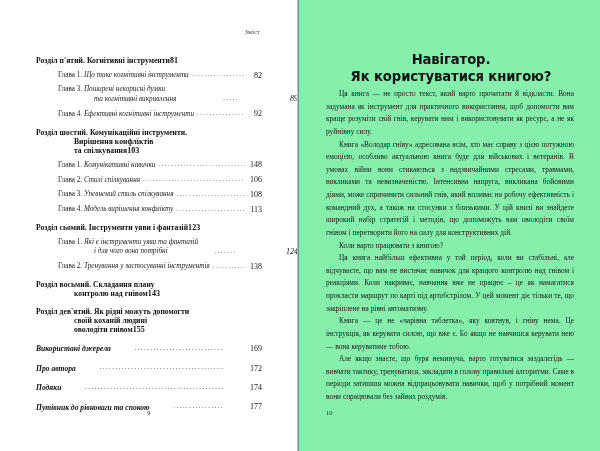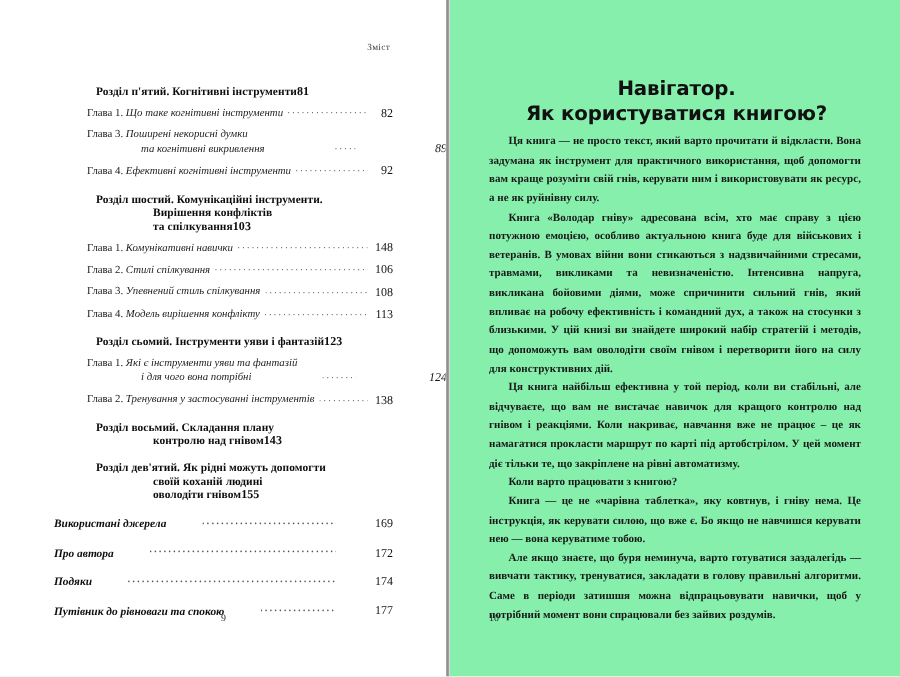--- a/index.html
+++ b/index.html
@@ -87,21 +87,20 @@
     text-align: right;
     font-size: 8px;
     color: #141414;
     font-family: "Liberation Serif", serif;
   }
 
   
   .part {
     margin-top: 9px;
     margin-bottom: 2px;
-    margin-left: 28px;
   }
   .part .line {
     display: flex;
     align-items: baseline;
     font-weight: bold;
     font-size: 7.6px;
     letter-spacing: .05px;
     color: #0d0d0d;
   }
   .part .line.indent1 { padding-left: 38px; }
@@ -174,21 +173,20 @@
     position: absolute;
     top: 88px;
     left: 28px;
     width: 248px;
     font-size: 7.35px;
     line-height: 1.72;
     text-align: justify;
     color: #171717;
     font-family: "Liberation Serif", "DejaVu Serif", serif;
     letter-spacing: .02px;
-    font-weight: bold;
   }
   .body-col p {
     margin: 0;
     text-indent: 13px;
     hyphens: none;
   }
   .folio-right {
     position: absolute;
     left: 28px;
     top: 409px;
@@ -353,21 +351,21 @@
 
   <div class="page-right">
     <div class="opener-title">
       <span class="l1">Навігатор.</span>
       <span class="l2">Як користуватися книгою?</span>
     </div>
 
     <div class="body-col">
         <p>Ця книга — не просто текст, який варто прочитати й відкласти. Вона задумана як інструмент для практичного використання, щоб допомогти вам краще розуміти свій гнів, керувати ним і використовувати як ресурс, а не як руйнівну силу.</p>
         <p>Книга «Володар гніву» адресована всім, хто має справу з цією потужною емоцією, особливо актуальною книга буде для військових і ветеранів. В умовах війни вони стикаються з надзвичайними стресами, травмами, викликами та невизначеністю. Інтенсивна напруга, викликана бойовими діями, може спричинити сильний гнів, який впливає на робочу ефективність і командний дух, а також на стосунки з близькими. У цій книзі ви знайдете широкий набір стратегій і методів, що допоможуть вам оволодіти своїм гнівом і перетворити його на силу для конструктивних дій.</p>
+        <p>Коли варто працювати з книгою?</p>
         <p>Ця книга найбільш ефективна у той період, коли ви стабільні, але відчуваєте, що вам не вистачає навичок для кращого контролю над гнівом і реакціями. Коли накриває, навчання вже не працює – це як намагатися прокласти маршрут по карті під артобстрілом. У цей момент діє тільки те, що закріплене на рівні автоматизму.</p>
-        <p>Коли варто працювати з книгою?</p>
         <p>Книга — це не «чарівна таблетка», яку ковтнув, і гніву нема. Це інструкція, як керувати силою, що вже є. Бо якщо не навчишся керувати нею — вона керуватиме тобою.</p>
         <p>Але якщо знаєте, що буря неминуча, варто готуватися заздалегідь — вивчати тактику, тренуватися, закладати в голову правильні алгоритми. Саме в періоди затишшя можна відпрацьовувати навички, щоб у потрібний момент вони спрацювали без зайвих роздумів.</p>
       </div>
 
     <div class="folio-right">10</div>
   </div>
 </div>
 
 </body></html>

